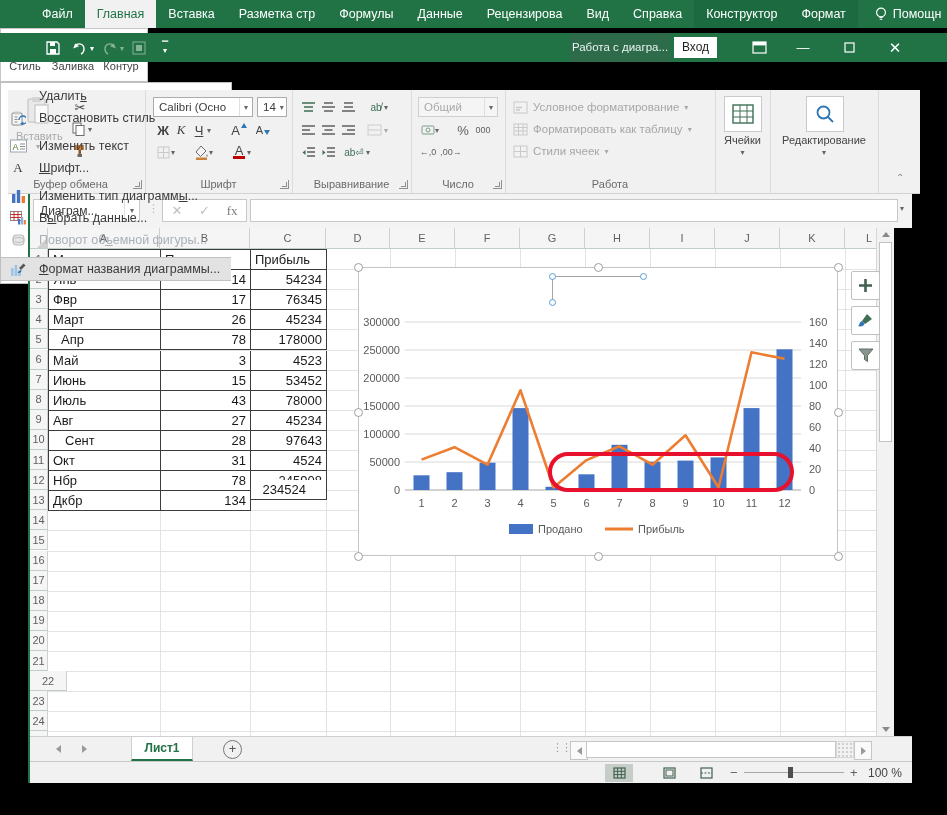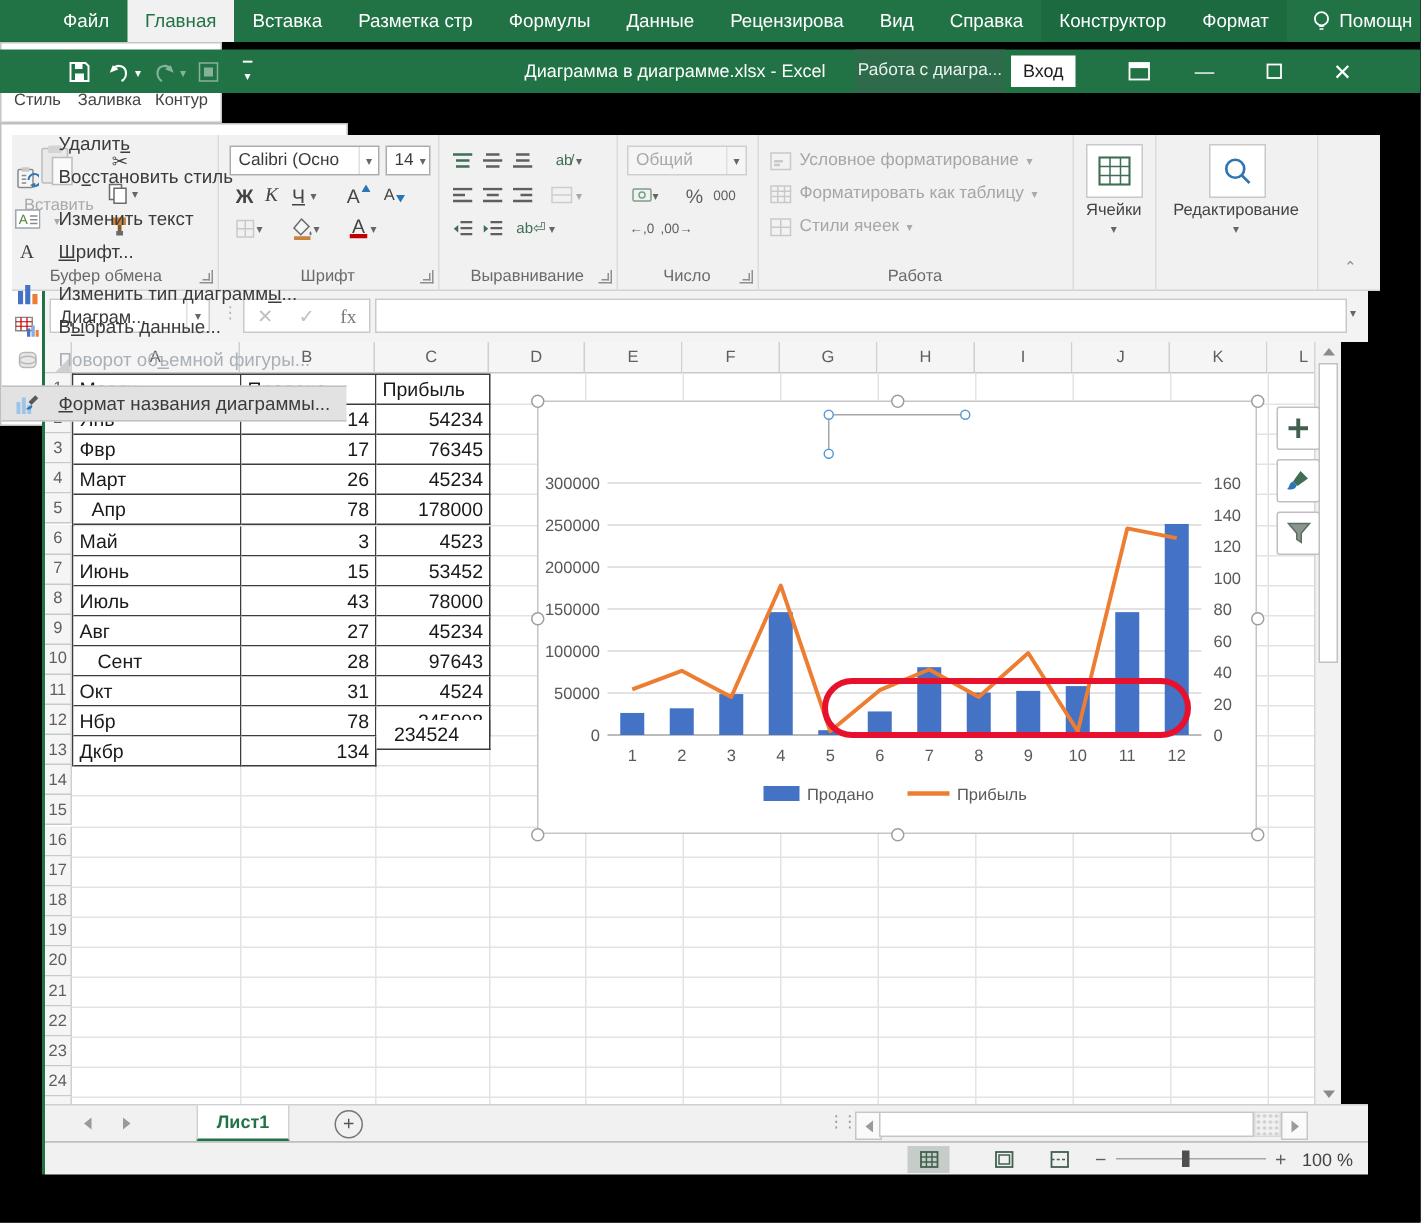--- a/index.html
+++ b/index.html
@@ -101,21 +101,20 @@
       </span>
         <span class="drop dim">▾</span>
       <span class="qbtn dim">
         <svg width="14" height="14" viewBox="0 0 14 14">
             <rect x="1" y="1" width="12" height="12" fill="none" stroke="#fff"></rect>
             <rect x="4" y="4" width="6" height="6" fill="#fff"></rect>
           </svg>
       </span>
       <span class="qbtn" style="flex-direction:column;font-size:8px;line-height:5px;">▔<span>▾</span></span>
     </div>
-    <div id="title-text" class="abs">Диаграмма в диаграмме.xlsx  -  Excel</div>
     <div id="ctx-chip" class="abs">Работа с диагра...</div>
     <div id="signin" class="abs">Вход</div>
     <div class="winctl abs" style="left:742px;">
       <svg width="15" height="13" viewBox="0 0 15 13">
           <rect x="1" y="1" width="13" height="11" fill="none" stroke="#fff" stroke-width="1.2"></rect>
           <rect x="1" y="1" width="13" height="3.4" fill="#fff"></rect>
           <path d="M7.5 10.5 L7.5 6 M5.6 7.8 L7.5 5.9 L9.4 7.8" stroke="#217346" fill="none" stroke-width="1.1"></path>
         </svg>
     </div>
     <div class="winctl abs" style="left:786px;">—</div>
@@ -426,21 +425,21 @@
       <div class="rowhead" style="left: 0px; top: 342.6px; width: 18px; height: 20.1px;">17</div>
       <div class="gl" style="left: 18px; top: 362.7px; width: 846px; height: 1px;"></div>
       <div class="rowhead" style="left: 0px; top: 362.7px; width: 18px; height: 20.1px;">18</div>
       <div class="gl" style="left: 18px; top: 382.8px; width: 846px; height: 1px;"></div>
       <div class="rowhead" style="left: 0px; top: 382.8px; width: 18px; height: 20.1px;">19</div>
       <div class="gl" style="left: 18px; top: 402.9px; width: 846px; height: 1px;"></div>
       <div class="rowhead" style="left: 0px; top: 402.9px; width: 18px; height: 20.1px;">20</div>
       <div class="gl" style="left: 18px; top: 423px; width: 846px; height: 1px;"></div>
       <div class="rowhead" style="left: 0px; top: 423px; width: 18px; height: 20.1px;">21</div>
       <div class="gl" style="left: 18px; top: 443.1px; width: 846px; height: 1px;"></div>
-      <div class="rowhead" style="left: 0px; top: 443.1px; width: 18px; height: 20.1px;">22</div>
+      <div class="rowhead" style="left: 0px; top: 443.1px; width: 37px; height: 20.1px;">22</div>
       <div class="gl" style="left: 18px; top: 463.2px; width: 846px; height: 1px;"></div>
       <div class="rowhead" style="left: 0px; top: 463.2px; width: 18px; height: 20.1px;">23</div>
       <div class="gl" style="left: 18px; top: 483.3px; width: 846px; height: 1px;"></div>
       <div class="rowhead" style="left: 0px; top: 483.3px; width: 18px; height: 20.1px;">24</div>
       <div class="gl" style="left: 18px; top: 503.4px; width: 846px; height: 1px;"></div>
       <div class="rowhead" style="left: 0px; top: 503.4px; width: 18px; height: 20.1px;"></div>
       <div class="gl" style="left: 130px; top: 21px; width: 1px; height: 487px;"></div>
       <div class="gl" style="left: 220px; top: 21px; width: 1px; height: 487px;"></div>
       <div class="gl" style="left: 296px; top: 21px; width: 1px; height: 487px;"></div>
       <div class="gl" style="left: 360px; top: 21px; width: 1px; height: 487px;"></div>

